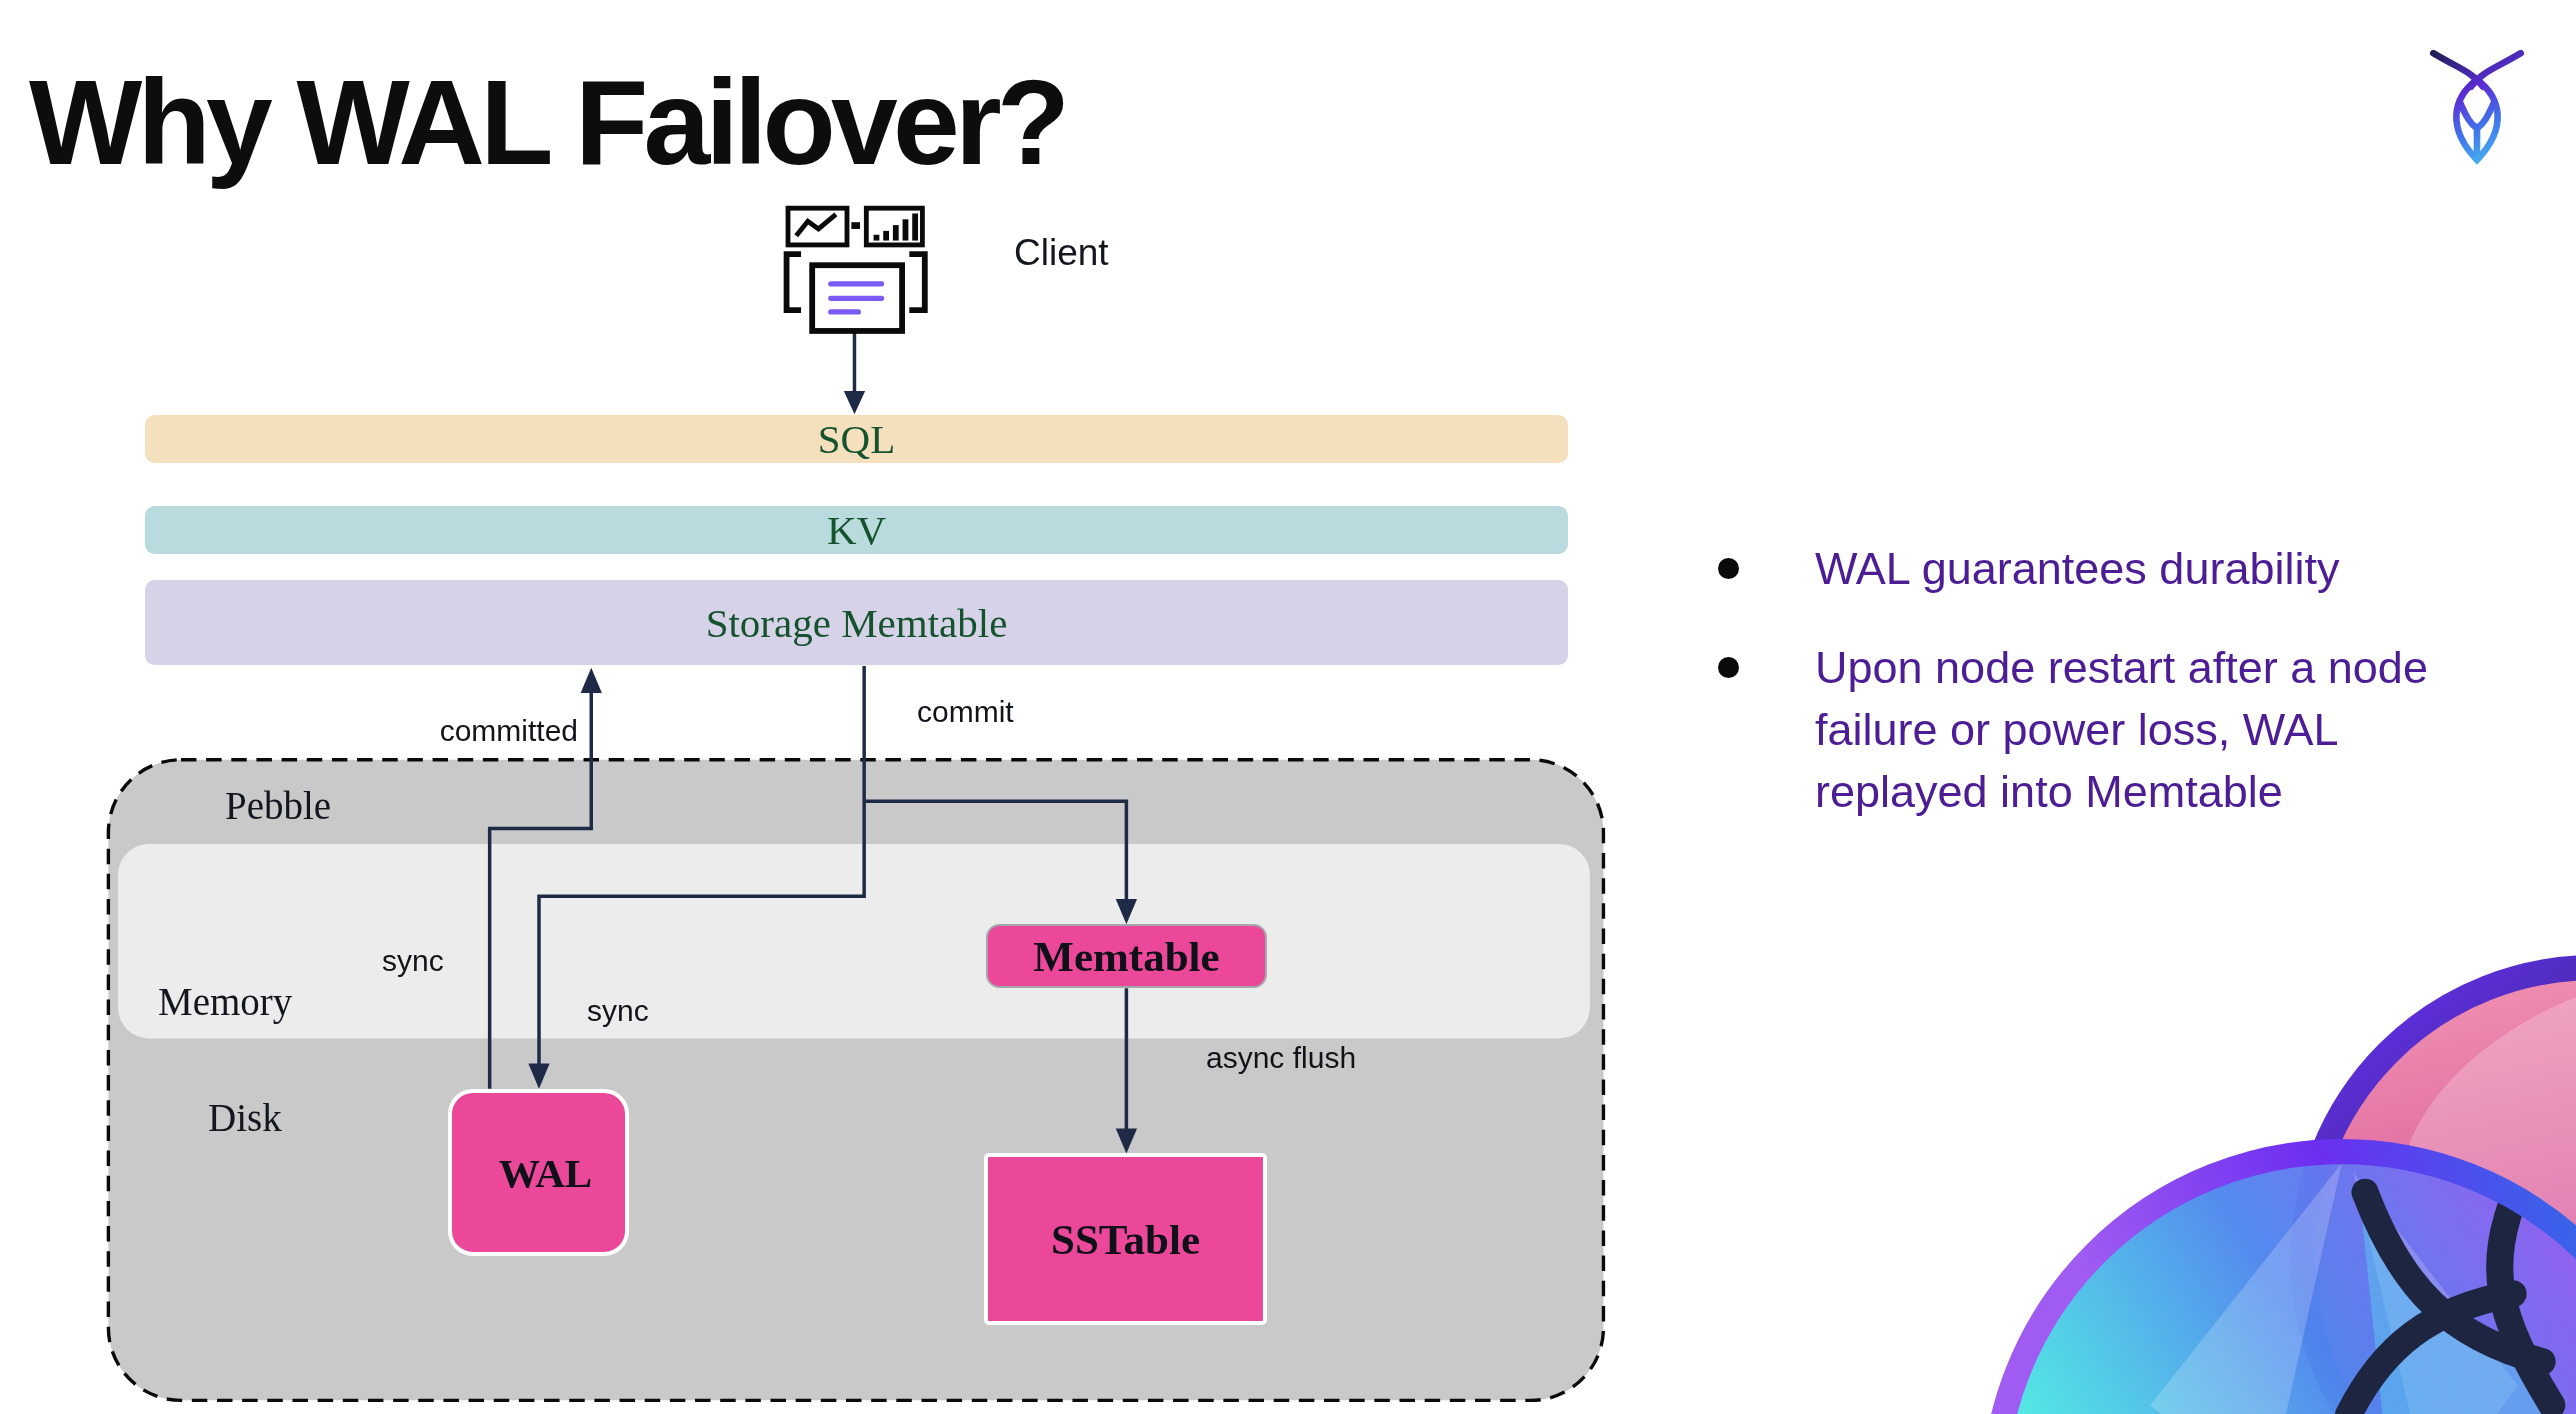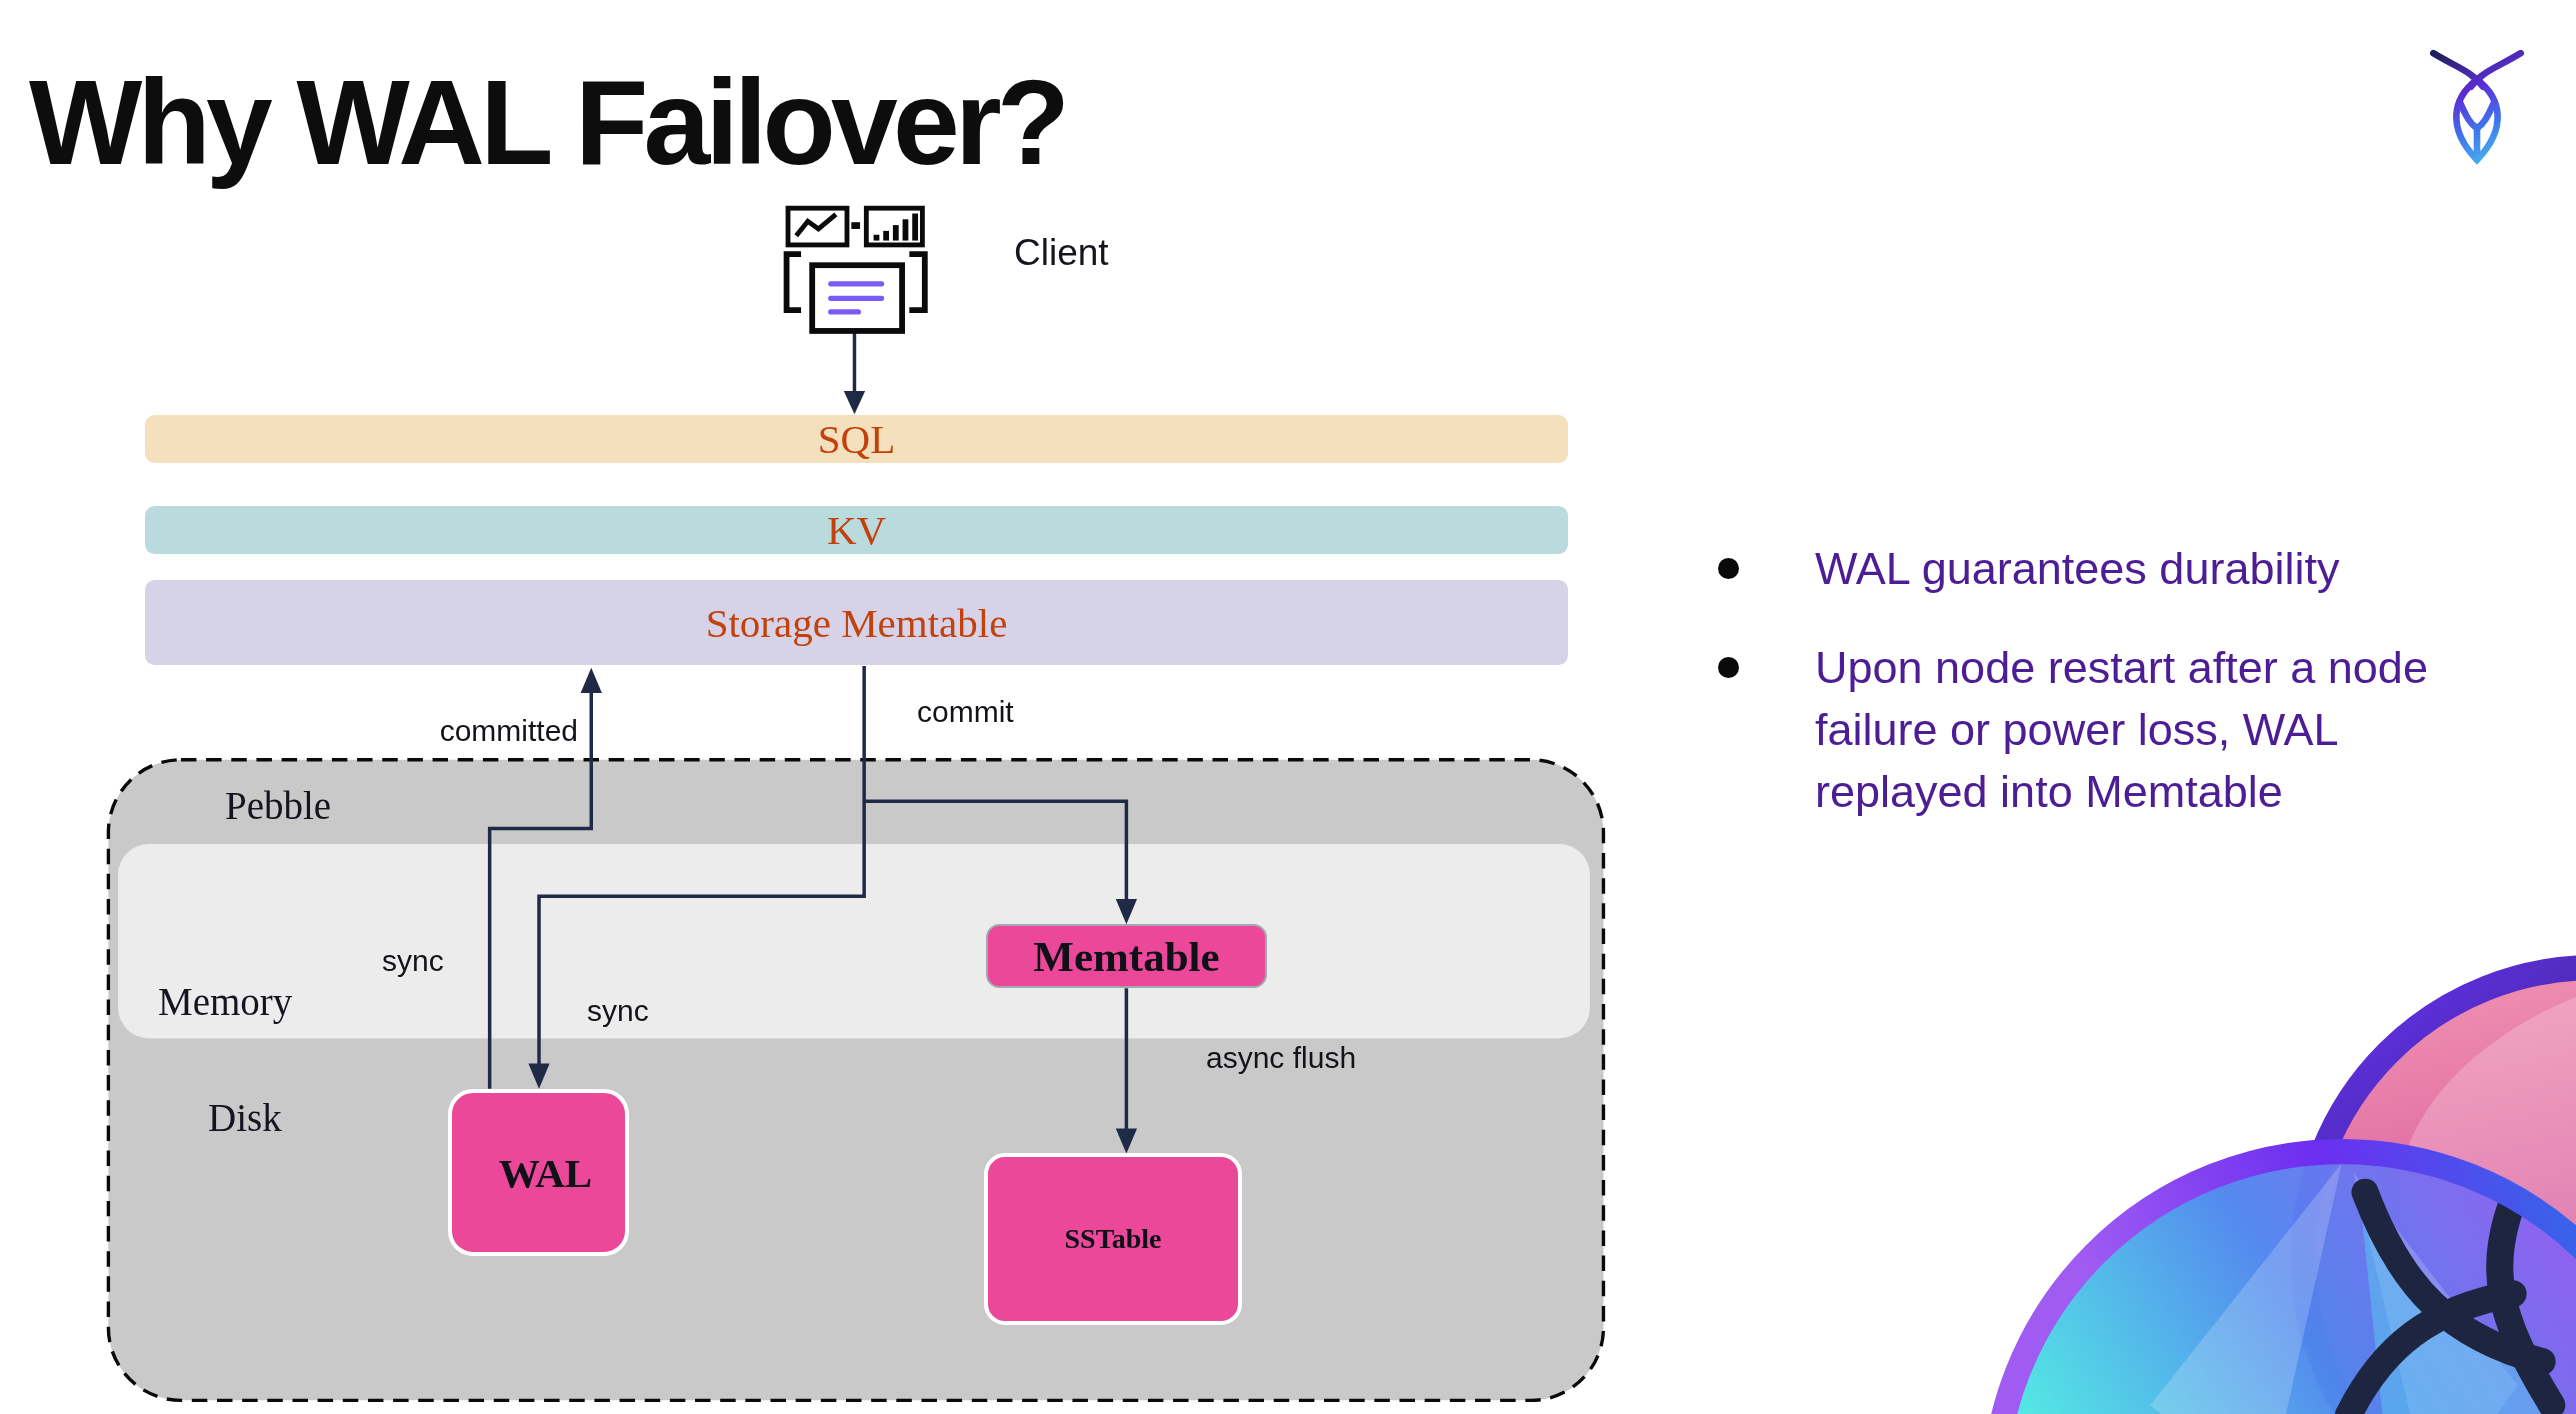--- a/index.html
+++ b/index.html
@@ -13,21 +13,21 @@
     left:29px;top:62px;font-size:120px;font-weight:800;letter-spacing:-4.8px;
     color:#0d0d0d;white-space:nowrap;line-height:1;
   }
   
   .client-label{left:1014px;top:232px;font-size:37px;color:#15151d;}
   
   .bar{
     left:145px;width:1423px;border-radius:9.7px;
     display:flex;align-items:center;justify-content:center;
     font-family:"Liberation Serif","DejaVu Serif",serif;
-    font-size:41px;color:#c2410c;
+    font-size:41px;color:#14532d;
   }
   .bar-sql{top:415px;height:48px;background:#f5e0bd;}
   .bar-kv{top:506px;height:48px;background:#b9dbde;}
   .bar-storage{top:580px;height:85px;background:#d6d2e8;}
   
   .edge-label{font-size:30px;color:#13131a;line-height:1.1;white-space:nowrap;}
   .lbl-committed{left:326px;top:714px;width:252px;text-align:right;}
   .lbl-commit{left:917px;top:695px;}
   .lbl-sync-left{left:382px;top:944px;}
   .lbl-sync-right{left:587px;top:994px;}
@@ -41,21 +41,21 @@
   .lbl-memory{left:158px;top:981px;}
   .lbl-disk{left:208px;top:1097px;}
   
   .node-box{
     background:#ec4899;display:flex;align-items:center;justify-content:center;
     font-family:"Liberation Serif","DejaVu Serif",serif;font-weight:bold;color:#101018;
     box-sizing:border-box;
   }
   .box-wal{left:448px;top:1089px;width:181px;height:167px;border:4.8px solid #ffffff;border-radius:25px;font-size:41px;padding-left:14px;}
   .box-memtable{left:986px;top:924px;width:281px;height:64px;border:2.9px solid #a3a7ae;border-radius:13.5px;font-size:43px;}
-  .box-sstable{left:984px;top:1153px;width:258px;height:172px;border:4.8px solid #ffffff;border-radius:21px;font-size:28px;}
+  .box-sstable{left:984px;top:1153px;width:283px;height:172px;border:4.8px solid #ffffff;border-radius:5px;font-size:43px;}
   
   .bullets{left:1684px;top:538px;width:803px;}
   .bullet-item{
     position:relative;padding-left:131px;font-size:45px;line-height:62px;
     color:#4c1d95;margin-bottom:37px;max-width:803px;
   }
   .bullet-item .dot{
     position:absolute;left:34px;top:20.3px;width:21px;height:21px;border-radius:50%;
     background:#0a0a0a;
   }

